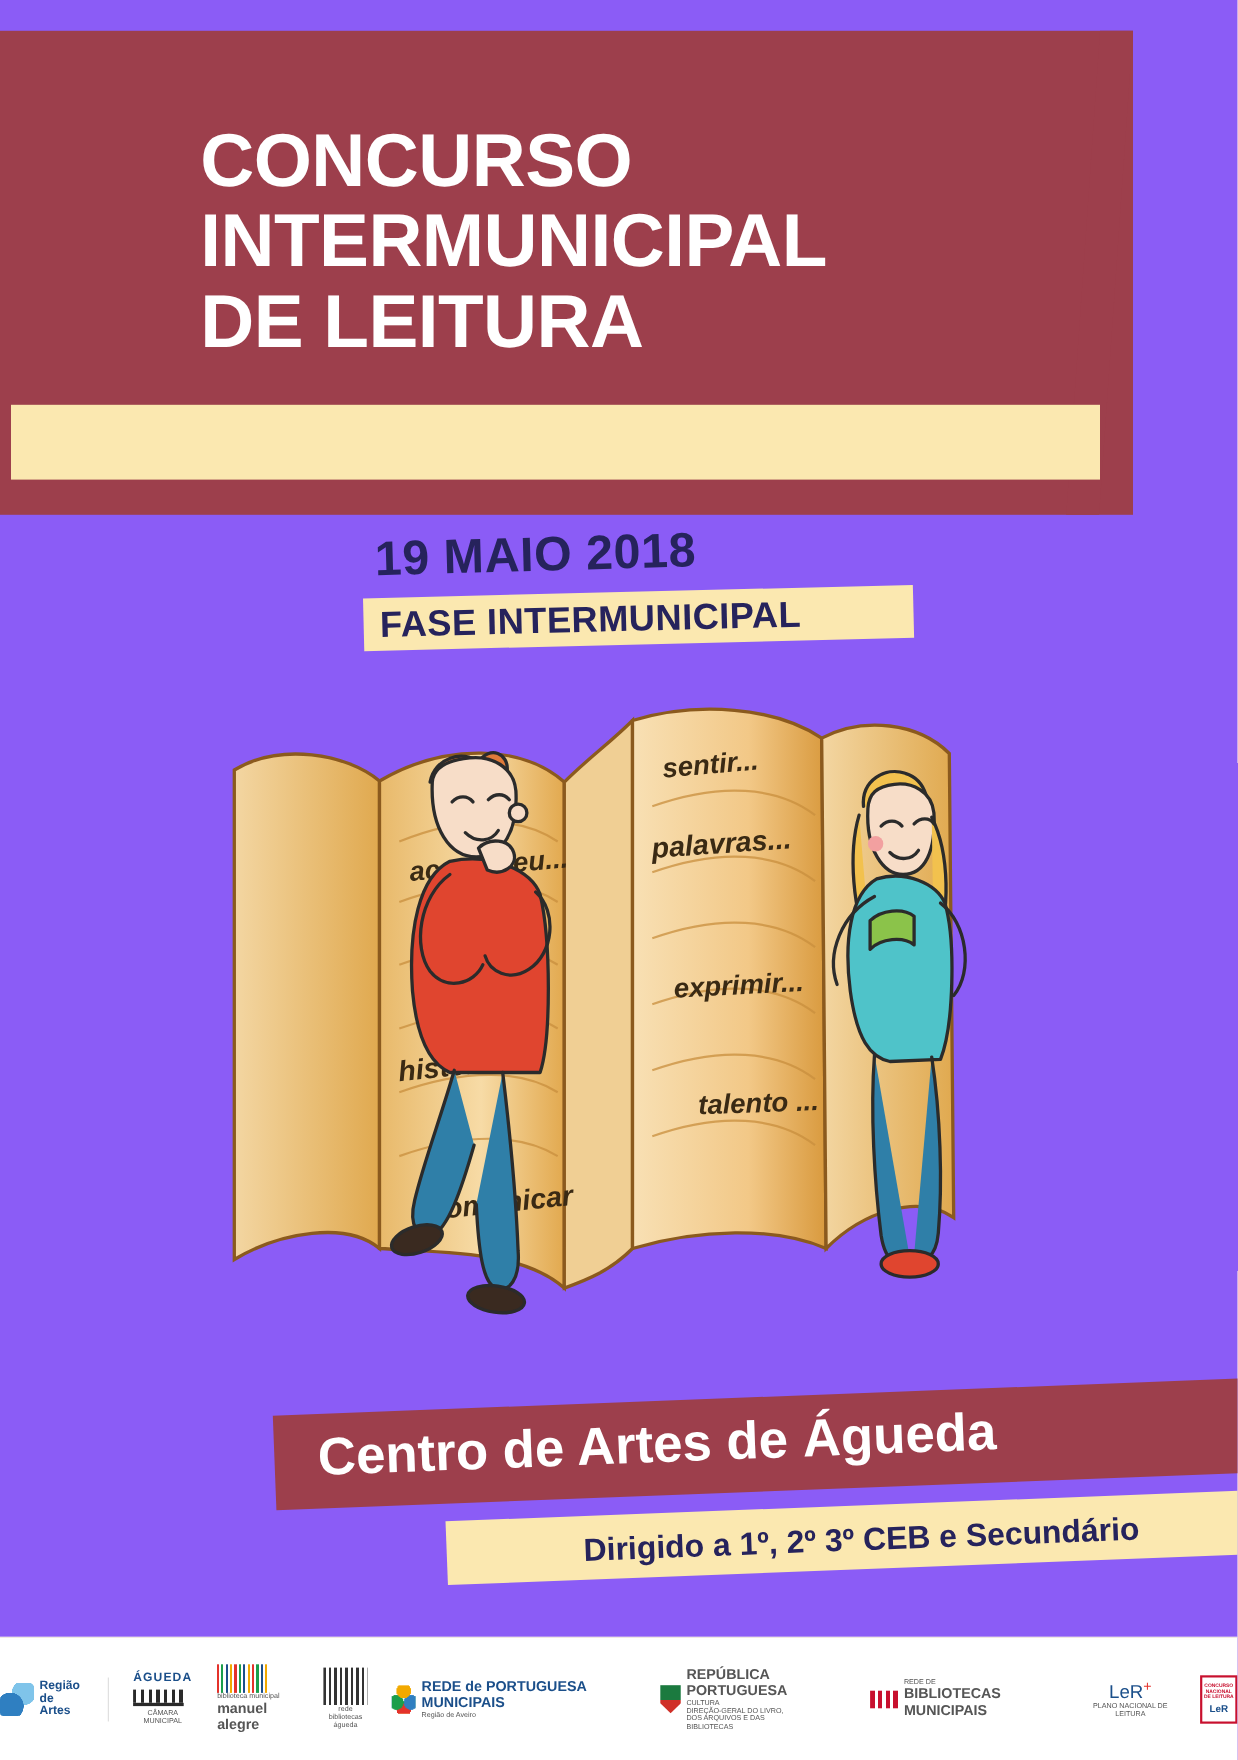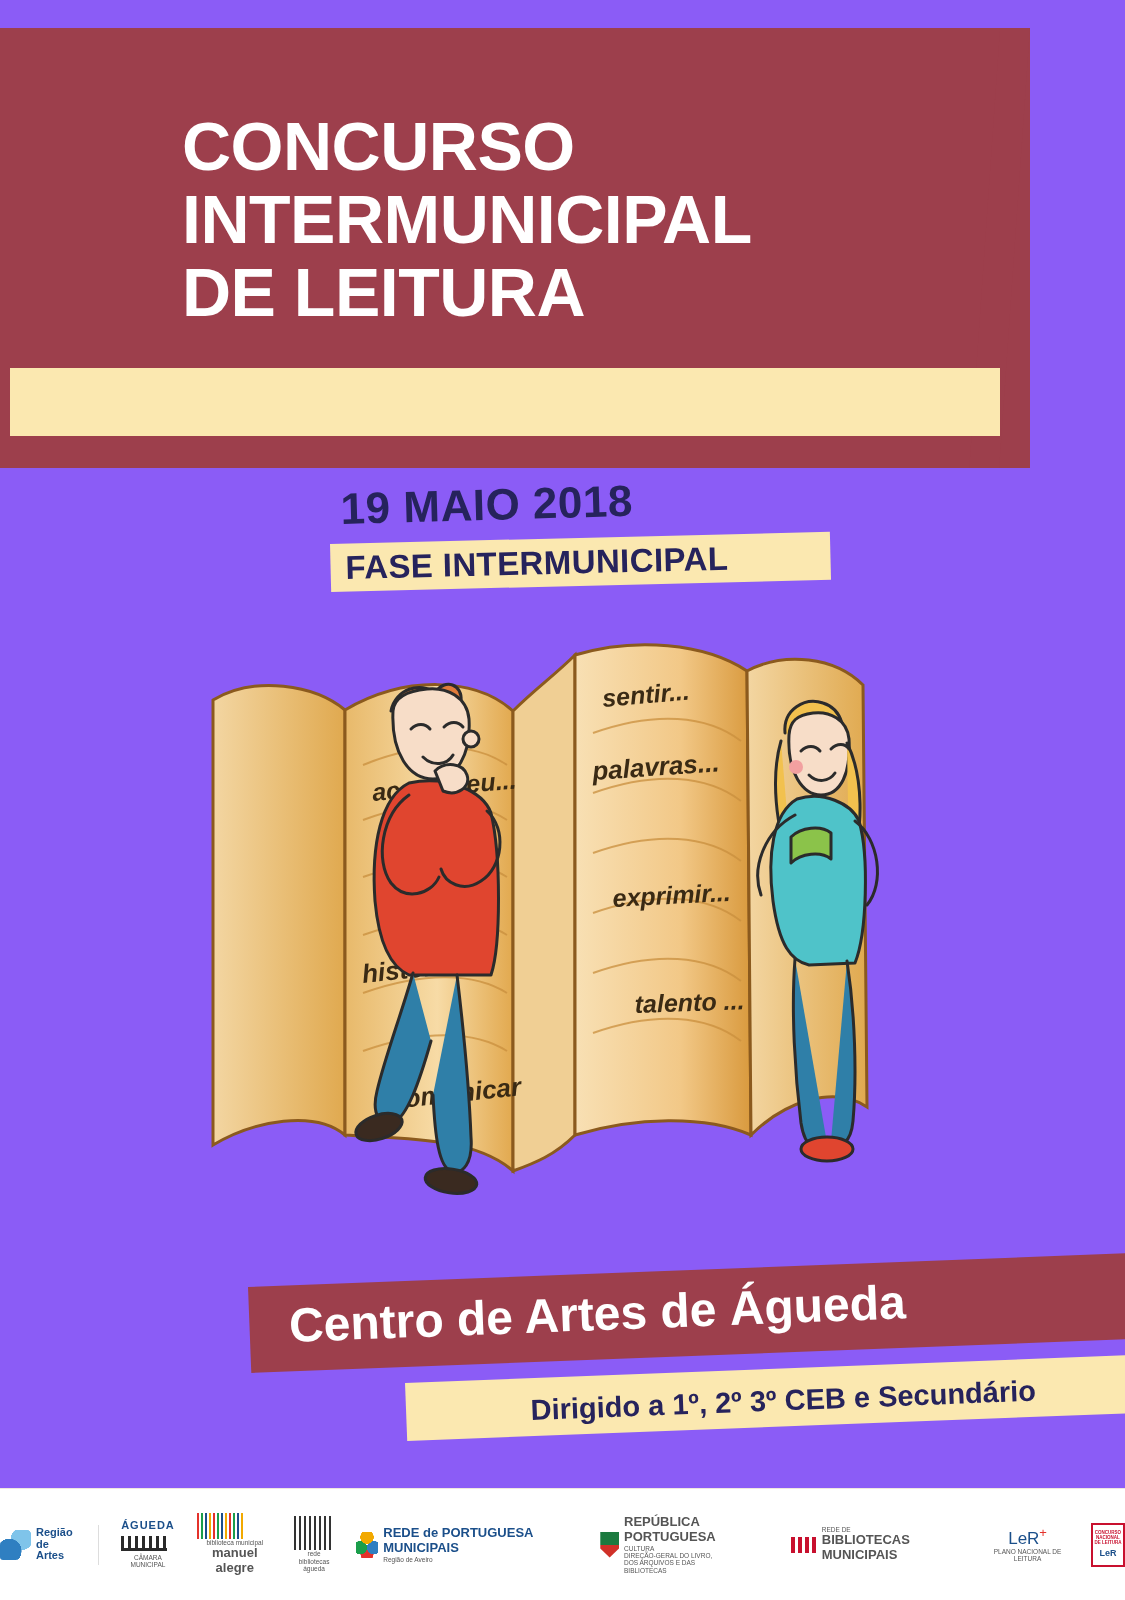--- a/index.html
+++ b/index.html
@@ -379,21 +379,21 @@
 
     <div class="logo">
       <div class="logo-txt" style="text-align:center">
         <div class="l1" style="letter-spacing:1px">ÁGUEDA</div>
         <div class="bldg"></div>
         <div class="tiny">CÂMARA MUNICIPAL</div>
       </div>
     </div>
 
     <div class="logo">
-      <div class="logo-txt" style="text-align:center">
+      <div class="logo-txt" style="text-align:left">
         <div class="barcode"></div>
         <div class="tiny">biblioteca municipal</div>
         <div class="tiny"><b>manuel alegre</b></div>
       </div>
     </div>
 
     <div class="logo">
       <div class="logo-txt" style="text-align:center">
         <div class="dots"></div>
         <div class="tiny">rede bibliotecas</div>

